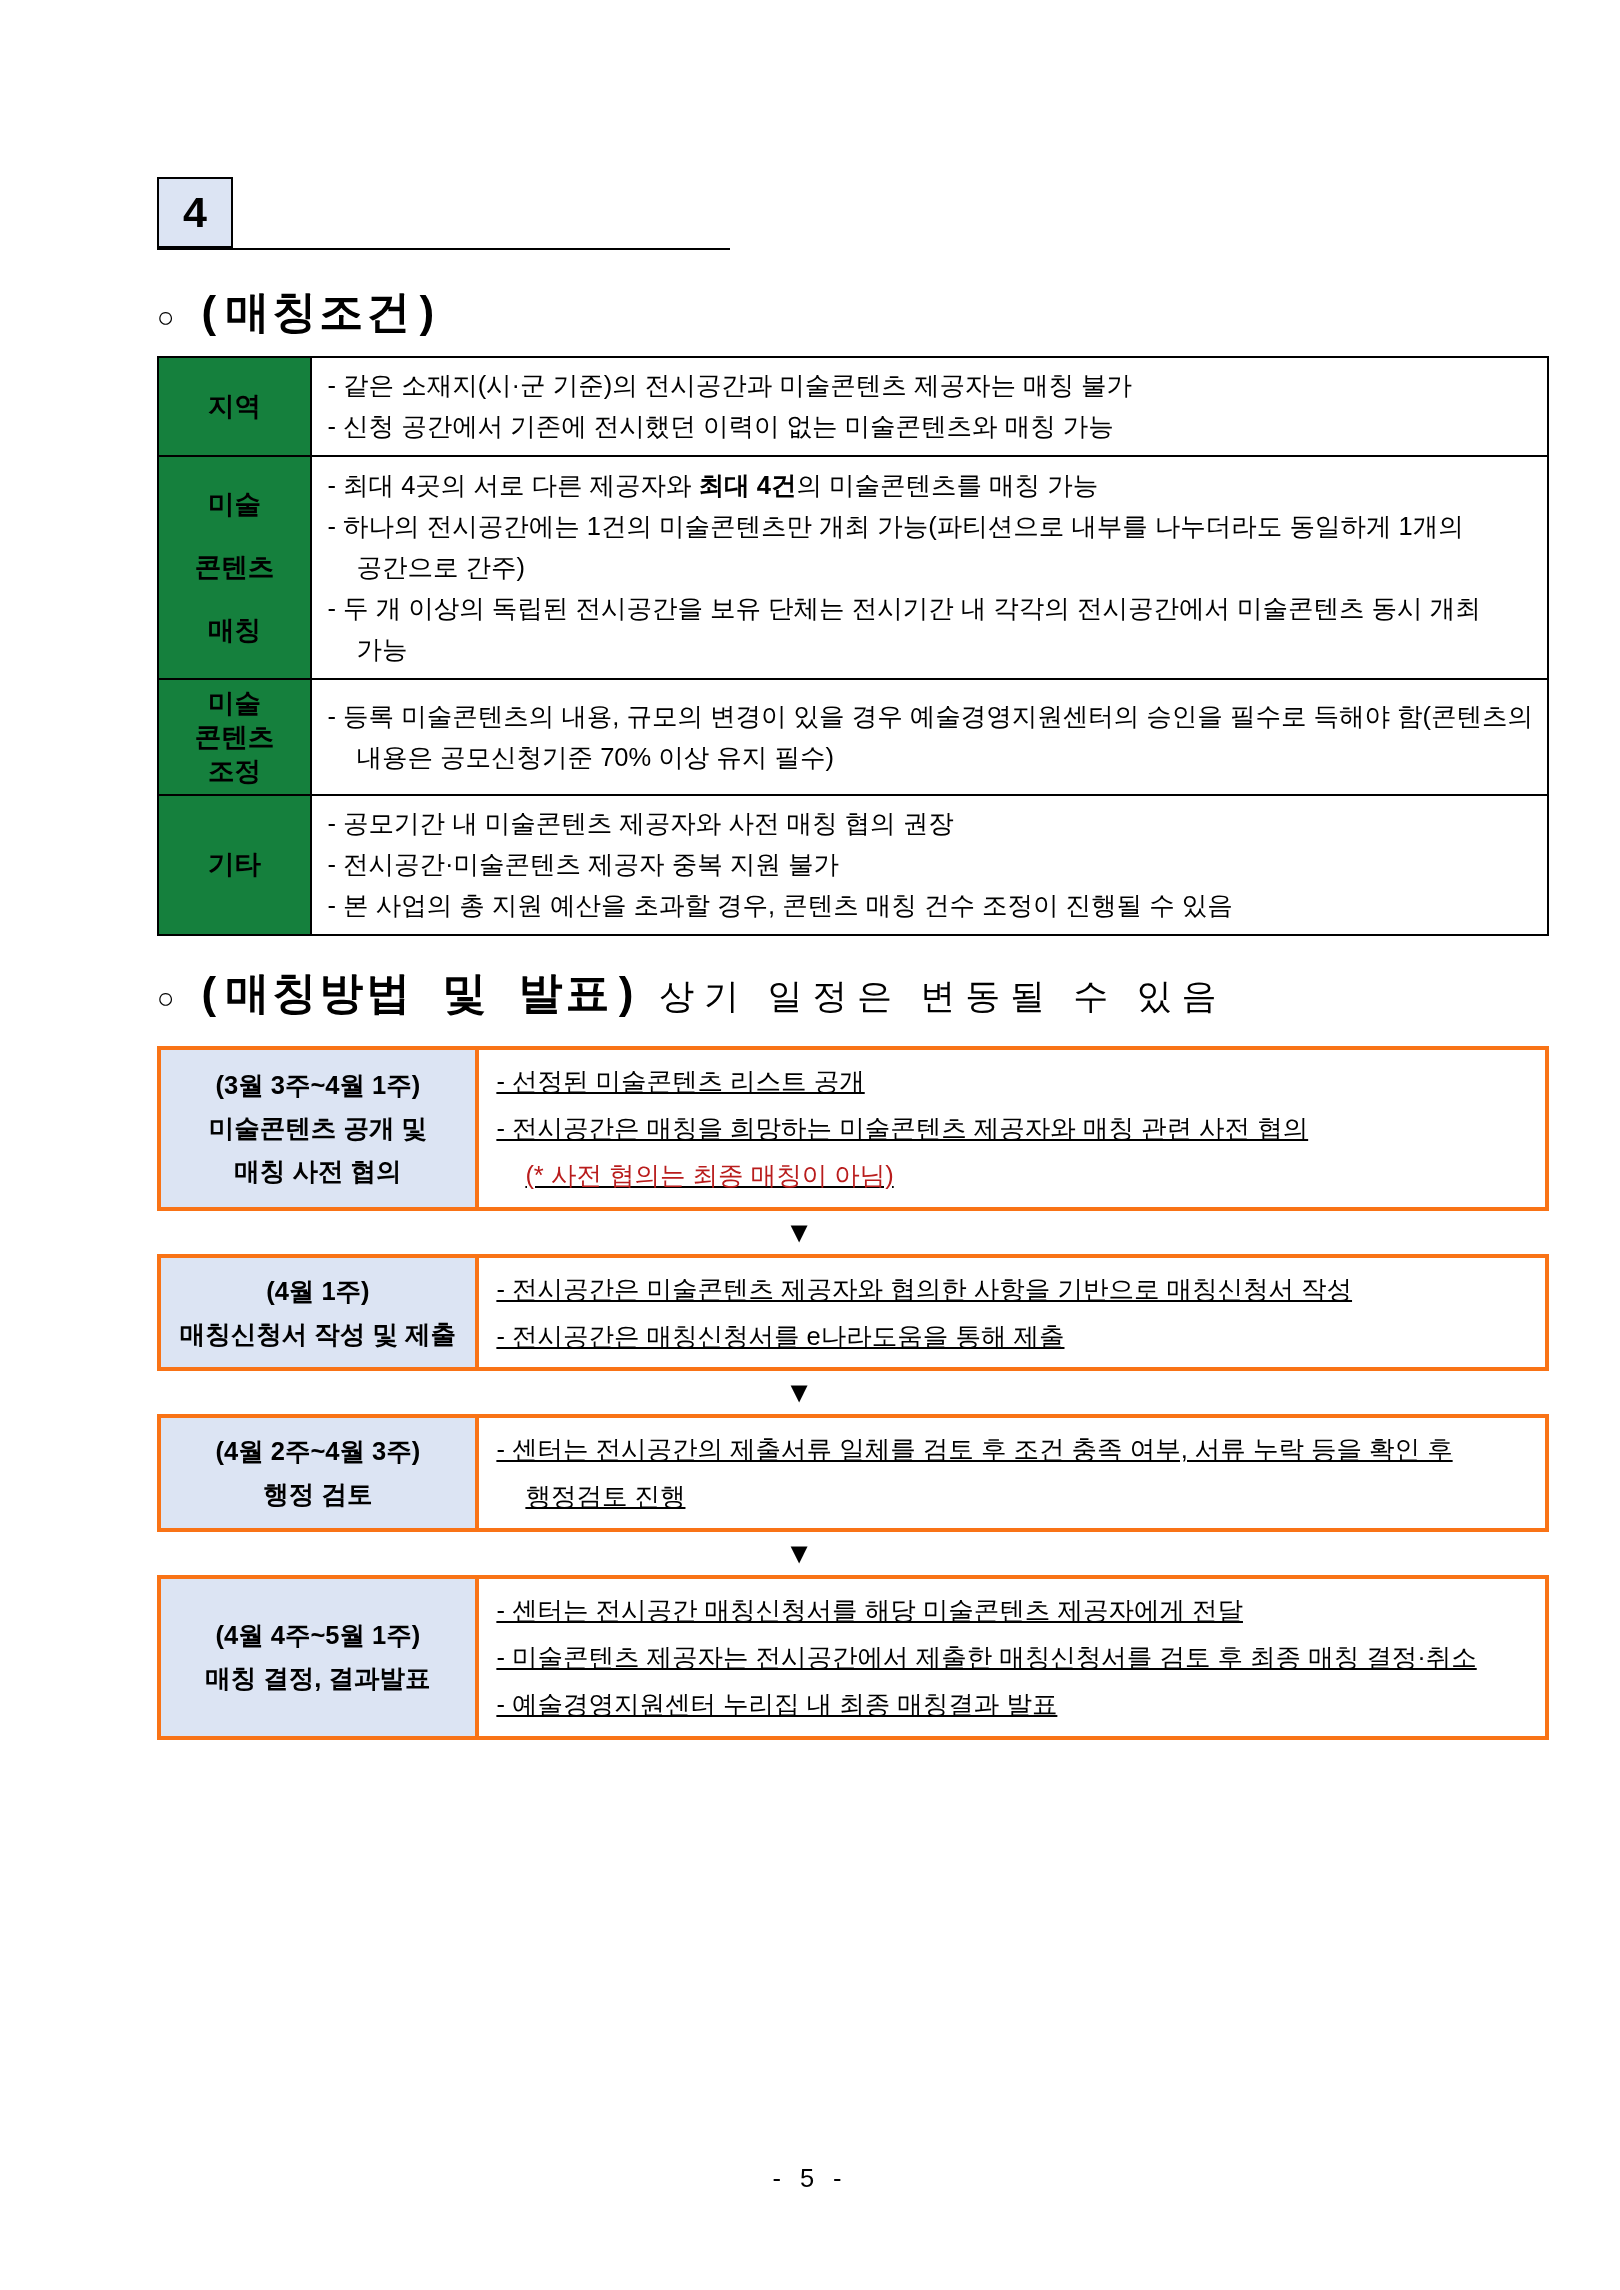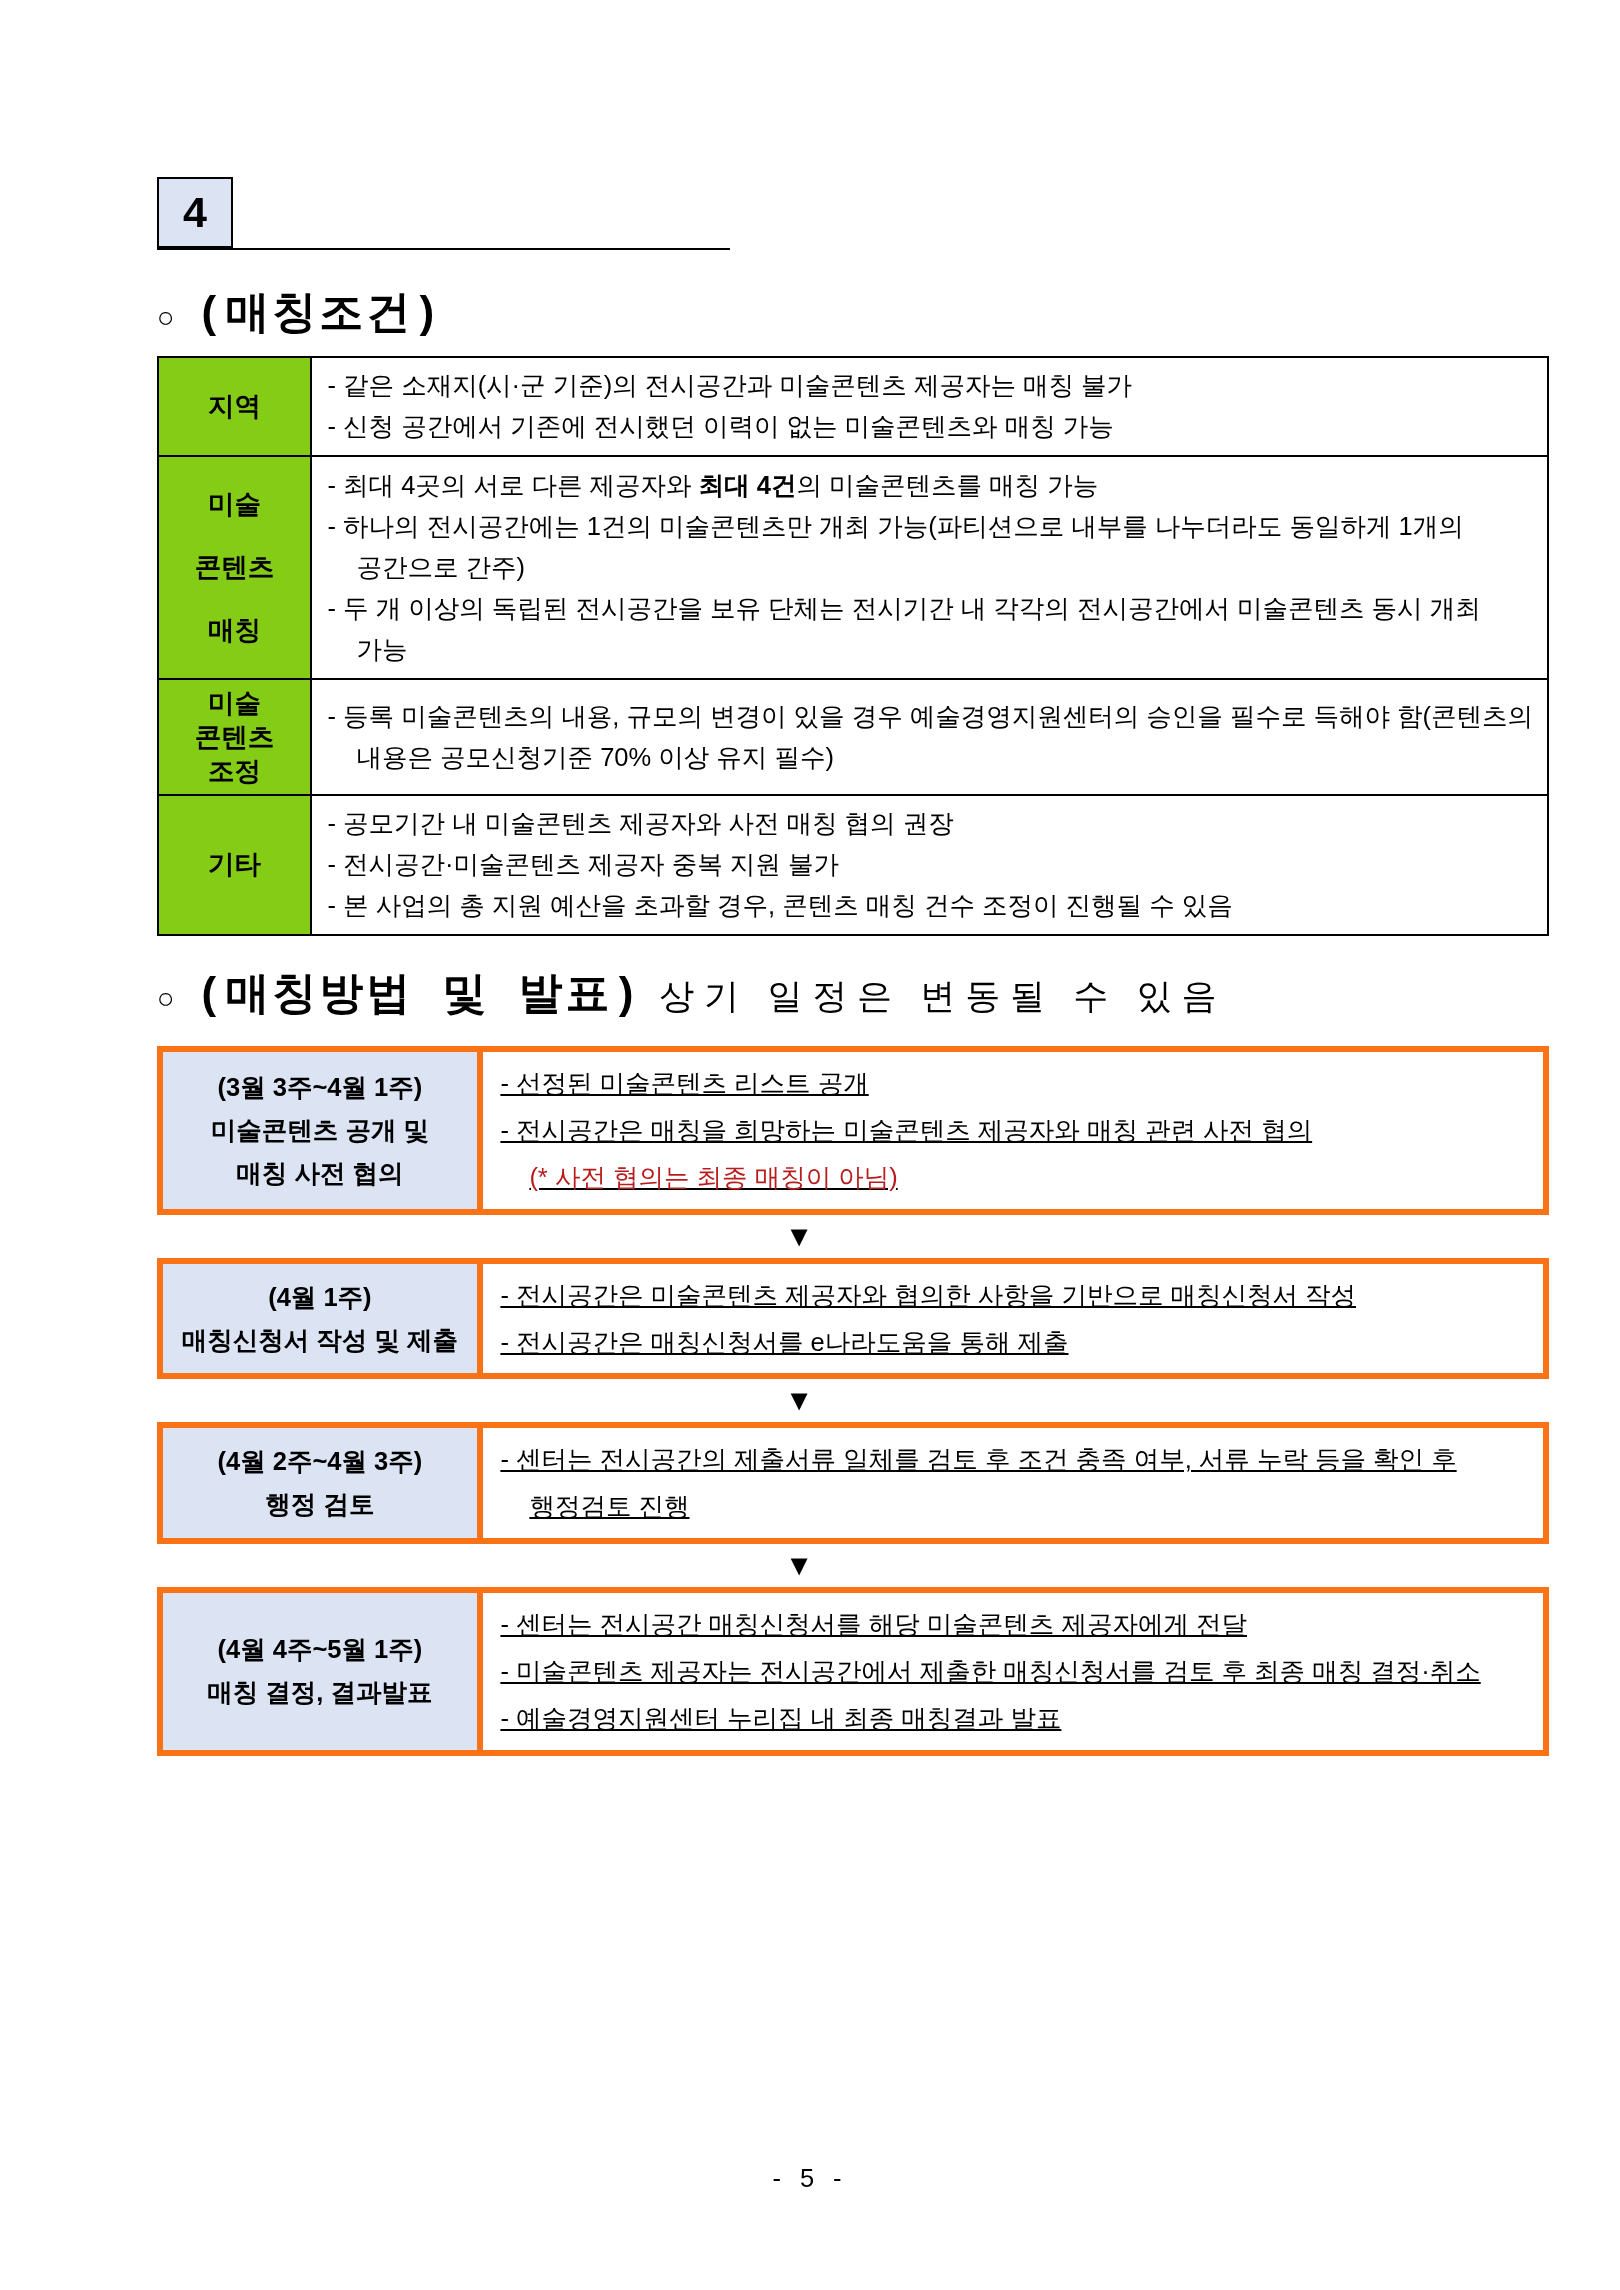--- a/index.html
+++ b/index.html
@@ -70,21 +70,21 @@
   table.grid{
     border-collapse:collapse;
     width:1392px;
     table-layout:fixed;
   }
   table.grid th, table.grid td{
     border:2px solid #000;
     vertical-align:middle;
   }
   table.grid th{
-    background:#84cc16;
+    background:#15803d;
     width:143px;
     font-size:26.5px;
     font-weight:bold;
     text-align:center;
     padding:5.9px 3.9px;
   }
   table.grid td{
     padding:7.8px 11.8px 7.8px 15.7px;
     font-size:25.5px;
     line-height:41px;
@@ -95,21 +95,21 @@
   tr.row-spread th .lbl-line{ line-height:63px; }
   tr.row-tight th .lbl-line{ line-height:34px; }
   .li{
     padding-left:29px;
     text-indent:-29px;
   }
   .b-u{ font-weight:bold; }
 
   
   .step{ border-collapse:collapse; width:1392px; table-layout:fixed; }
-  .step th, .step td{ border:6px solid #f97316; vertical-align:middle; }
+  .step th, .step td{ border:4px solid #f97316; vertical-align:middle; }
   .step th{
     background:#dce4f3;
     width:302px;
     font-size:25.5px;
     font-weight:bold;
     text-align:center;
     padding:7.8px 5.9px;
   }
   .step th .lbl-line{ line-height:43px; }
   .step td{

